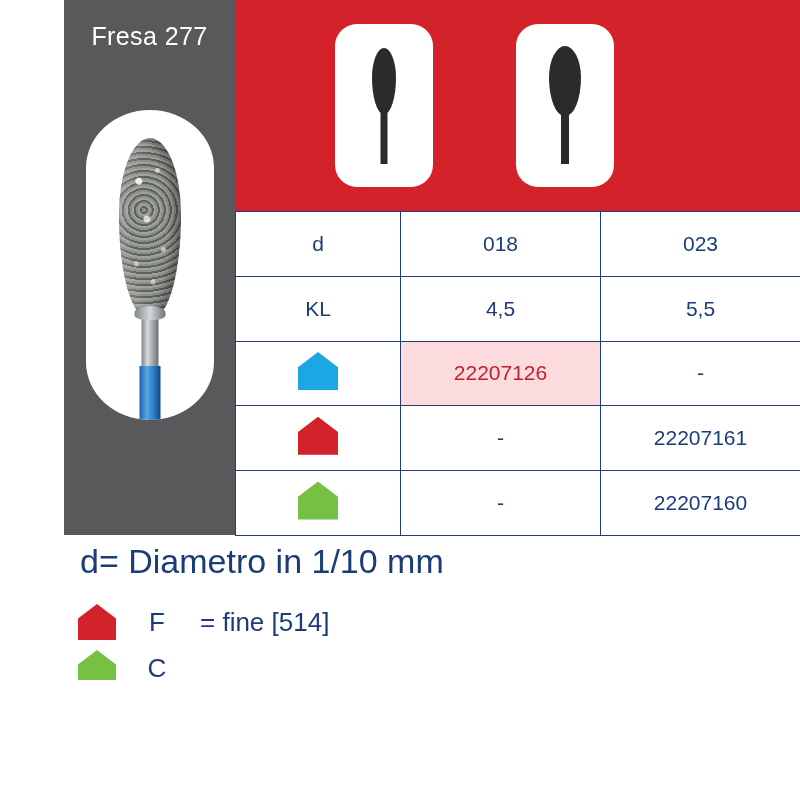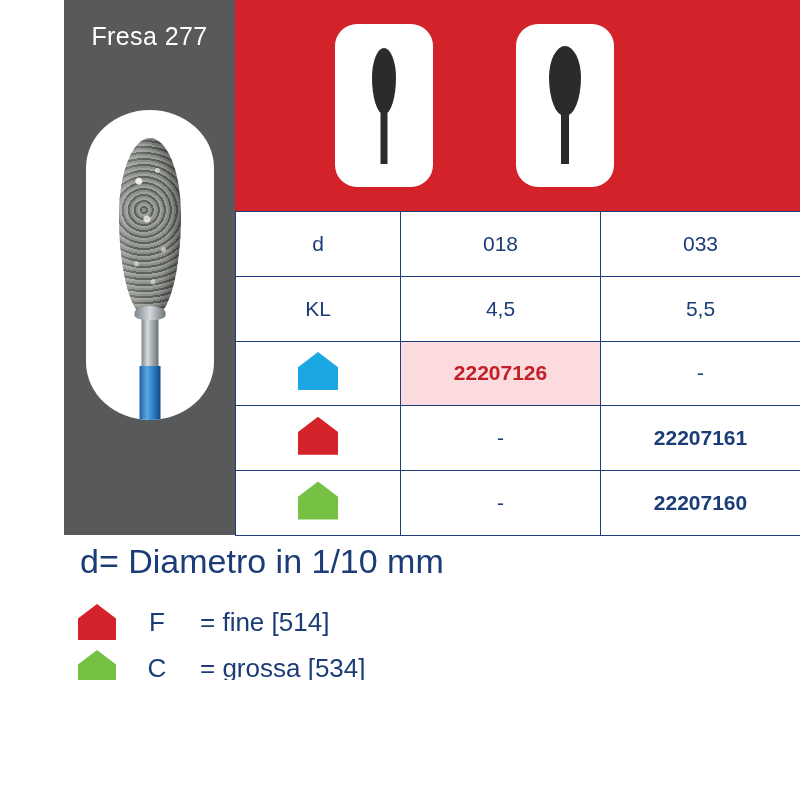--- a/index.html
+++ b/index.html
@@ -133,21 +133,21 @@
     vertical-align: middle;
     font-size: 21px;
     color: #1b3c77;
     height: 64.8px;
   }
   .spec-table col.c1 { width: 165px; }
   .spec-table col.c2 { width: 200px; }
   .spec-table col.c3 { width: 200px; }
   .lbl-d { color: #d3222a; font-size: 22px; }
   .lbl-kl { color: #1b3c77; font-size: 22px; margin-top: 12px; }
-  .code { font-weight: bold; font-size: 21px; color: #1b3c77; }
+  .code { font-weight: normal; font-size: 21px; color: #1b3c77; }
   .dash { color: #1b3c77; font-size: 21px; }
   .hl { background: #fbdbdd; }
   .hl .code { color: #c21f28; }
 
   
   .marker {
     display: inline-block;
     width: 40px; height: 38px;
     clip-path: polygon(50% 0%, 100% 40%, 100% 100%, 0% 100%, 0% 40%);
   }
@@ -219,21 +219,21 @@
     <table class="spec-table">
       <colgroup>
           <col class="c1">
           <col class="c2">
           <col class="c3">
         </colgroup>
       <tbody>
         <tr>
           <td class="lbl-d">d</td>
           <td>018</td>
-          <td>033</td>
+          <td>023</td>
         </tr>
         <tr>
           <td class="lbl-kl">KL</td>
           <td>4,5</td>
           <td>5,5</td>
         </tr>
         <tr>
           <td>
             <span class="marker m-blue"></span>
           </td>
@@ -275,21 +275,20 @@
 
     <div class="grit-list">
       <div class="grit-row">
         <span class="marker m-red"></span>
         <span class="grit-letter">F</span>
         <span class="grit-text">= fine [514]</span>
       </div>
       <div class="grit-row">
         <span class="marker m-green"></span>
         <span class="grit-letter">C</span>
-        <span class="grit-text">= grossa [534]</span>
       </div>
       <div class="grit-row">
         <span class="marker m-blue"></span>
         <span class="grit-letter">M</span>
       </div>
     </div>
   </div>
 
 </div>
 

